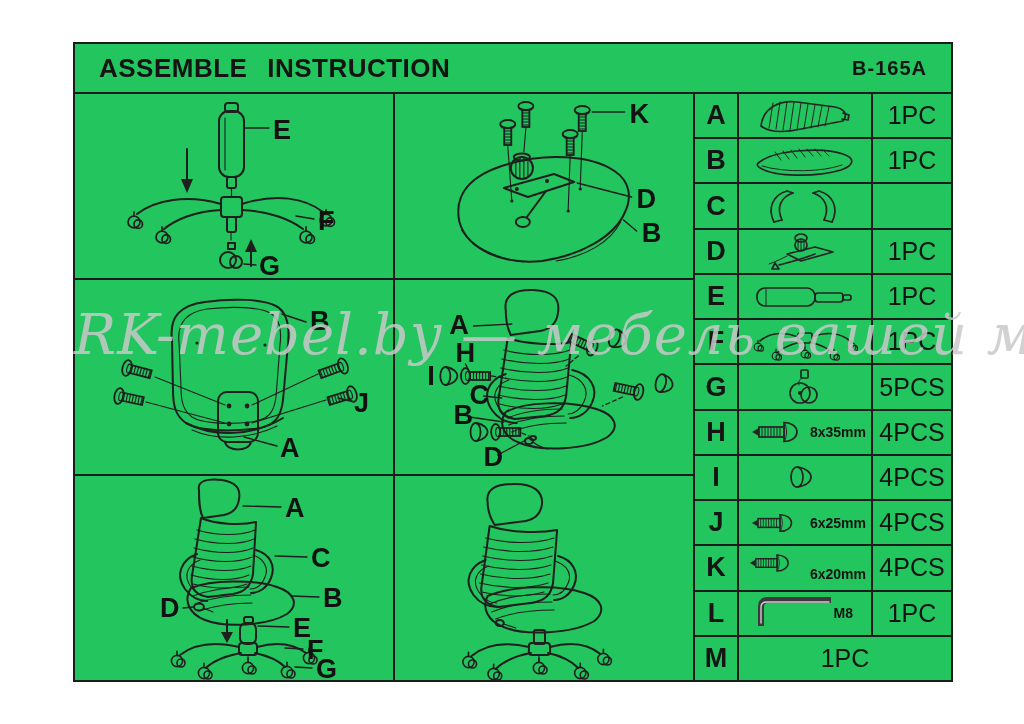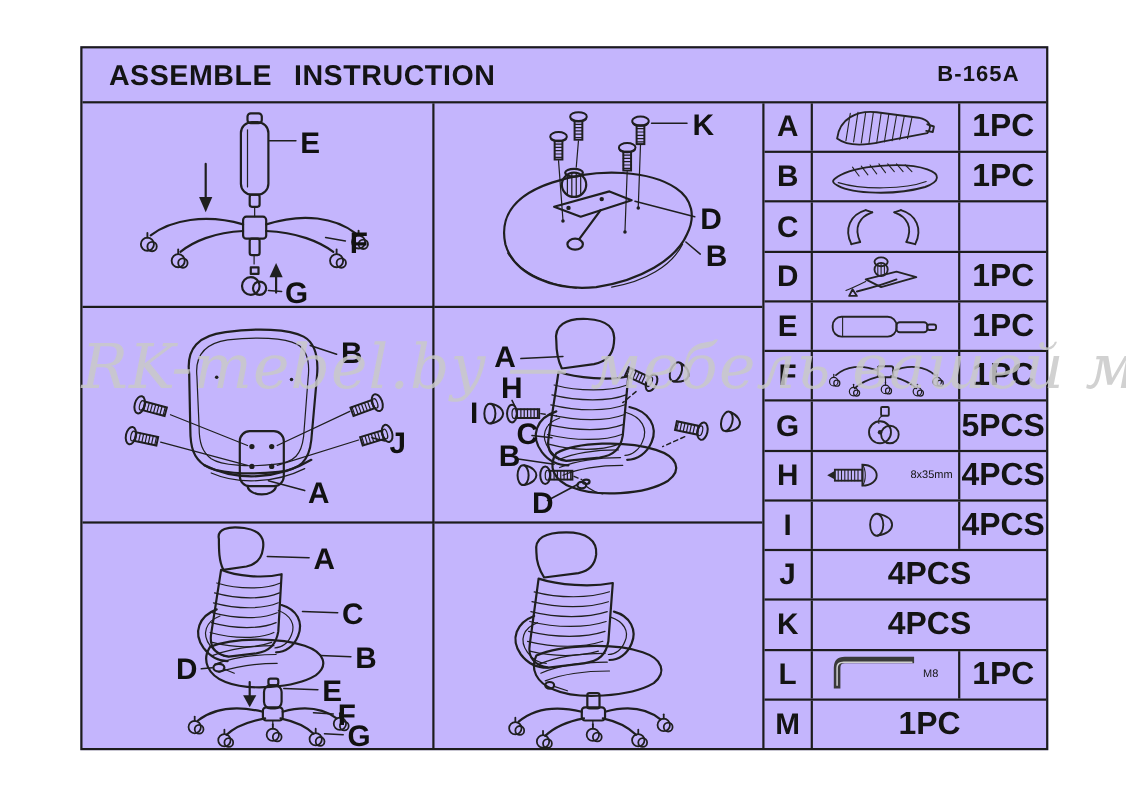--- a/index.html
+++ b/index.html
@@ -1,20 +1,20 @@
 <!DOCTYPE html>
 <html><head>
 <meta charset="utf-8">
 <style>
   html,body { margin:0; padding:0; background:#ffffff; }
   .stage { position:relative; width:1024px; height:724px; background:#ffffff;
            font-family:"Liberation Sans", sans-serif; overflow:hidden; }
 
   .sheet { position:absolute; left:73px; top:42px; width:880px; height:640px;
-           border:2px solid #1c1c1c; box-sizing:border-box; background:#c4b5fd; }
+           border:2px solid #1c1c1c; box-sizing:border-box; background:#22c55e; }
 
   .titlebar { height:50px; border-bottom:2px solid #1c1c1c; box-sizing:border-box;
               display:flex; align-items:center; justify-content:space-between; padding:0 24px; }
   .title   { font-size:26px; font-weight:700; color:#141414; letter-spacing:0.5px; word-spacing:12px; }
   .model   { font-size:20px; font-weight:700; color:#141414; letter-spacing:1px; }
 
   .body { display:flex; height:586px; }
 
   .diagrams { width:618px; display:grid; grid-template-columns:320px 298px;
               grid-template-rows:186px 196px 204px; }
@@ -39,23 +39,23 @@
              display:flex; align-items:center; justify-content:center;
              font-size:27px; font-weight:700; color:#141414; }
   .picon   { width:134px; border-right:2px solid #1c1c1c; box-sizing:border-box;
              position:relative; display:flex; align-items:center; }
   .picon svg { display:block; }
   .picon path,.picon rect,.picon circle,.picon ellipse,.picon line
        { fill:none; stroke:#242424; stroke-width:1.7; stroke-linecap:round; stroke-linejoin:round; }
   .picon .thin { stroke-width:1; }
   .picon .fillb{ fill:#242424; stroke:none; }
   .psize  { position:absolute; right:5px; top:50%; transform:translateY(-50%);
-            font-size:10px; font-weight:400; color:#141414; white-space:nowrap; }
+            font-size:14px; font-weight:700; color:#141414; white-space:nowrap; }
   .pqty   { flex:1; display:flex; align-items:center; justify-content:center;
-            font-size:29px; font-weight:700; color:#141414; }
+            font-size:25px; font-weight:400; color:#141414; }
 
   .watermark { position:absolute; left:74px; top:302px; width:950px;
                font-family:"DejaVu Serif", serif; font-style:italic;
                font-size:56px; color:#c9c9c9; opacity:0.85; white-space:nowrap;
                pointer-events:none; z-index:9; letter-spacing:1px; }
   .defs-holder { position:absolute; width:0; height:0; overflow:hidden; }
 </style>
 </head>
 <body>
 
@@ -477,25 +477,37 @@
           <div class="picon">
             <svg width="130" height="42" viewBox="0 0 130 42">
               <use href="#capT" transform="translate(58,21)"></use>
             </svg>
           </div>
           <div class="pqty">4PCS</div>
         </div>
 
         <div class="prow">
           <div class="pletter">J</div>
+          <div class="picon">
+            <svg width="130" height="42" viewBox="0 0 130 42">
+              <use href="#screwT" transform="translate(12,21) scale(0.88)"></use>
+            </svg>
+            <span class="psize">6x25mm</span>
+          </div>
           <div class="pqty">4PCS</div>
         </div>
 
         <div class="prow">
           <div class="pletter">K</div>
+          <div class="picon">
+            <svg width="130" height="42" viewBox="0 0 130 42">
+              <use href="#screwT" transform="translate(10,16) scale(0.85)"></use>
+            </svg>
+            <span class="psize" style="top:64%;">6x20mm</span>
+          </div>
           <div class="pqty">4PCS</div>
         </div>
 
         <div class="prow">
           <div class="pletter">L</div>
           <div class="picon">
             <svg width="130" height="42" viewBox="0 0 130 42">
               <path d="M22,34 L22,15 Q22,8 29,8 L92,8" style="stroke-width:6; stroke:#3a3a3a; stroke-linecap:butt;"></path>
               <path d="M22,31 L22,15 Q22,10 28,10 L90,10" style="stroke-width:1.4; stroke:#cfcfcf;"></path>
             </svg>

